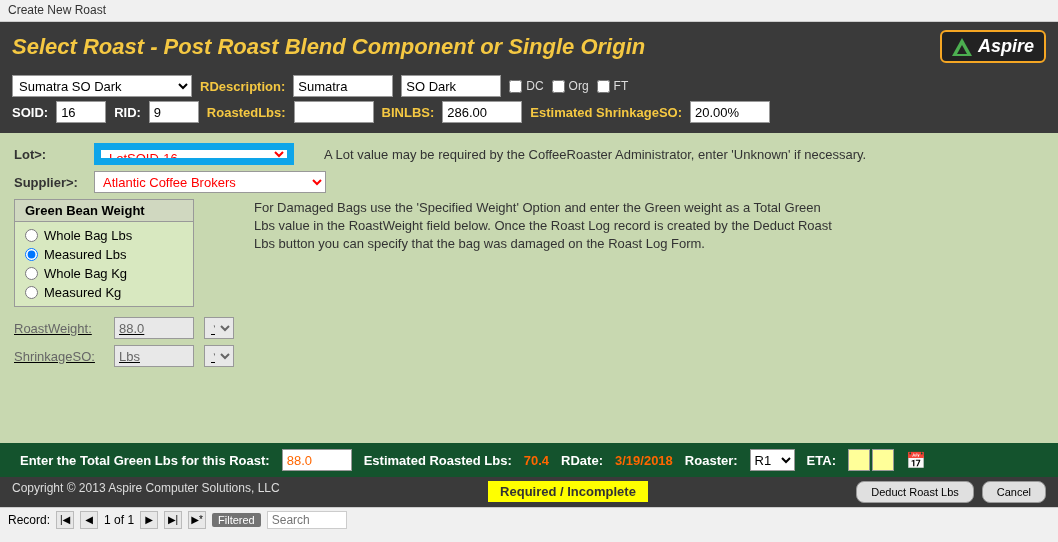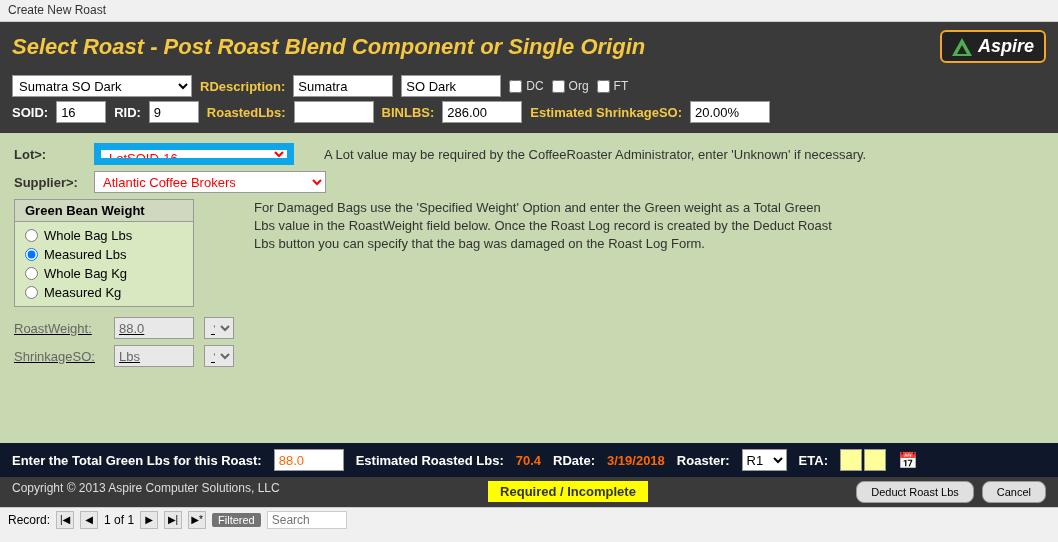--- a/index.html
+++ b/index.html
@@ -170,22 +170,22 @@
       border: 1px solid #999;
       height: 22px;
       width: 80px;
       padding: 0 4px;
       font-size: 13px;
       color: #666;
     }
 
     
     .bottom-bar {
-      background: #0f172a;
-      padding: 6px 12px;
+      background: #14532d;
+      padding: 6px 20px;
       display: flex;
       align-items: center;
       gap: 12px;
     }
     .bottom-label { color: white; font-size: 13px; font-weight: bold; }
     .bottom-input {
       background: white;
       border: 1px solid #999;
       height: 22px;
       width: 70px;

